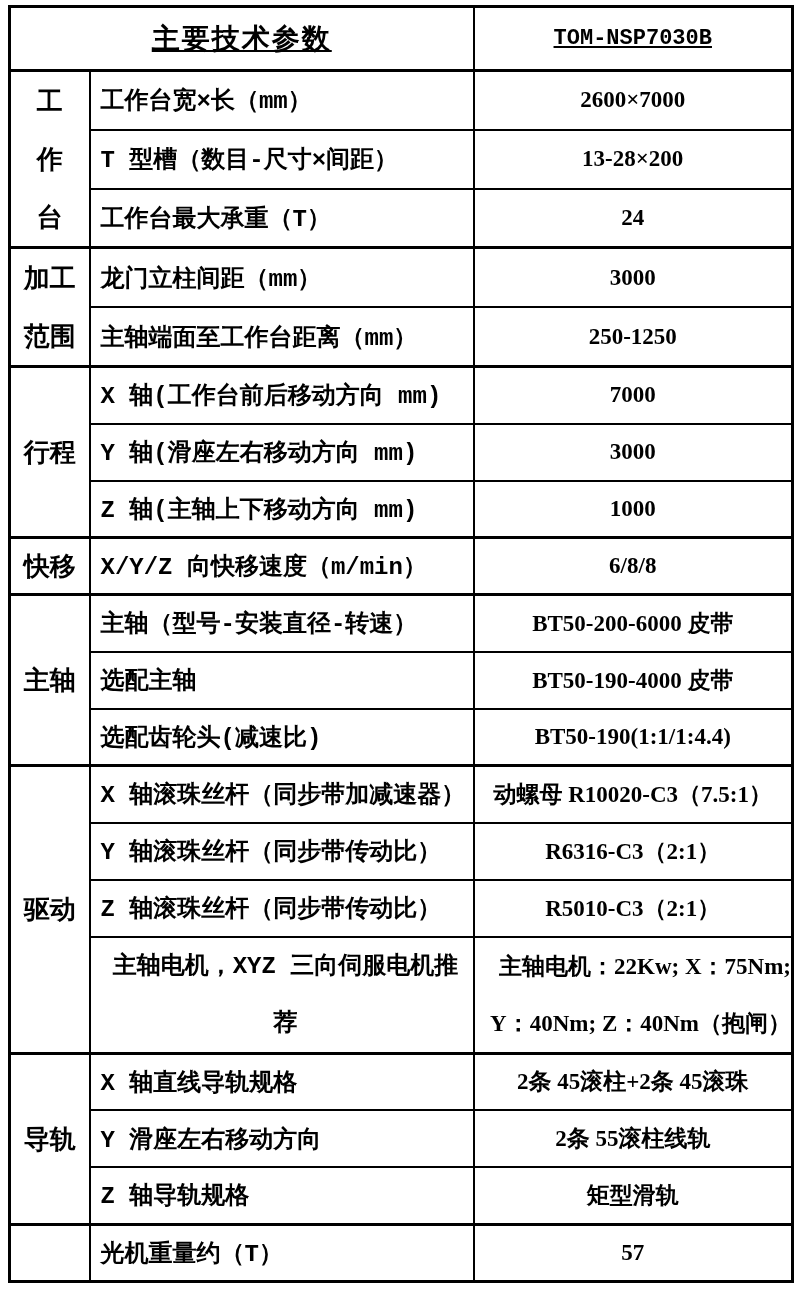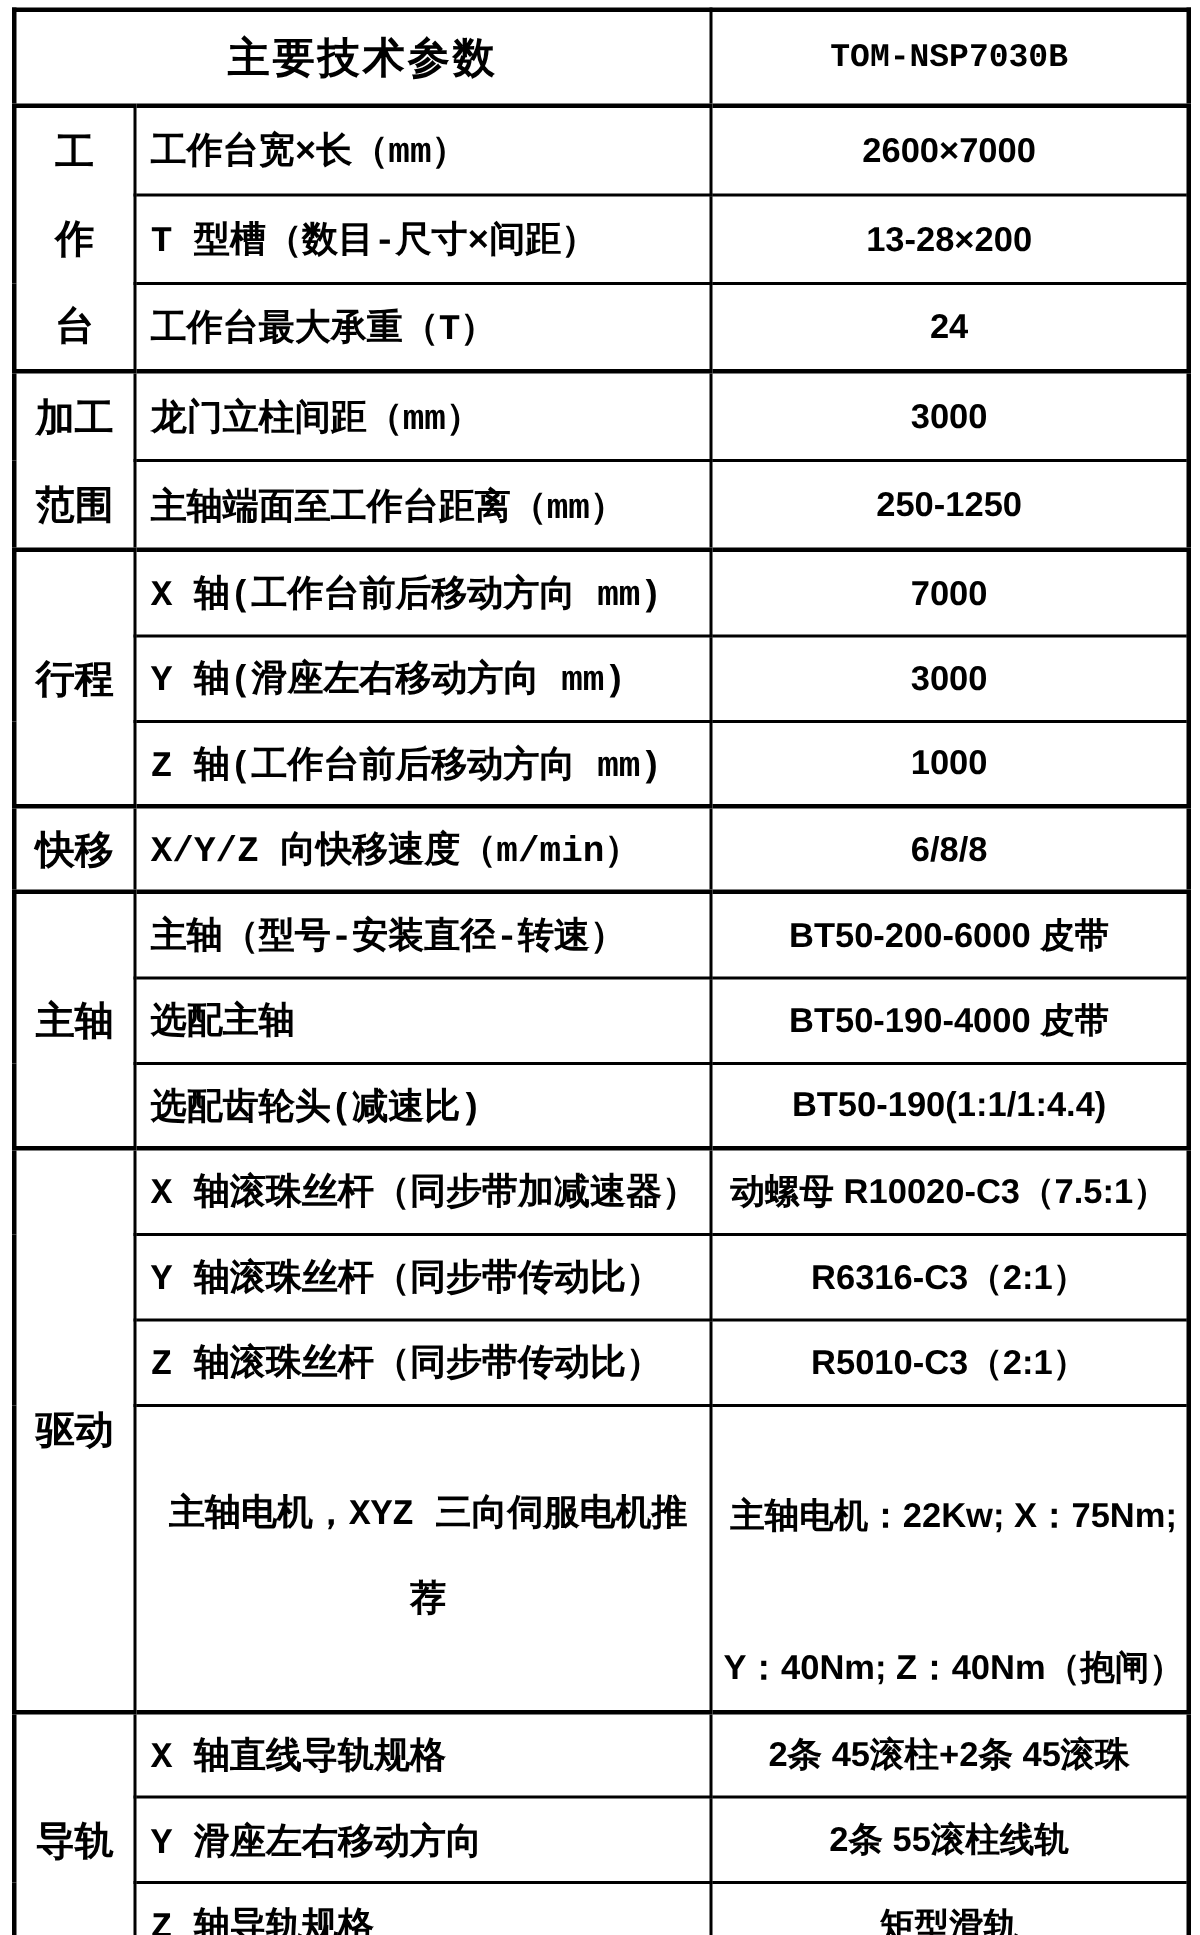--- a/index.html
+++ b/index.html
@@ -11,43 +11,43 @@
     border:3px solid #000;
   }
   td{
     border:2px solid #000;
     font-weight:bold;color:#000;
     vertical-align:middle;overflow:hidden;
     padding:0;
   }
   tr.sec > td{border-top-width:3px;}
   tr{height:57px;}
-  tr.hr{height:64px;}
+  tr.hr{height:64px;text-decoration:underline;}
   tr.motor{height:115px;}
 
   
   td.ht{font-size:28px;text-align:center;letter-spacing:2px;}
   td.hm{font-size:22px;text-align:center;
         font-family:"Liberation Mono","DejaVu Sans Mono",monospace;}
 
   
   td.g{font-size:26px;text-align:center;line-height:30px;}
   td.g .stack span{display:block;line-height:58px;font-size:26px;}
 
   
   td.p{font-size:24px;text-align:left;padding-left:10px;padding-right:2px;
        white-space:nowrap;
        font-family:"Liberation Mono","DejaVu Sans Mono",monospace;}
   
   td.v{font-size:23px;text-align:center;white-space:nowrap;
-       font-family:Liberation Sans, sans-serif;}
+       font-family:Liberation Serif, serif;}
 
   
   td.p .mline{line-height:57px;white-space:nowrap;text-align:center;}
-  td.v .mline{line-height:57px;white-space:nowrap;text-align:center;padding-left:6px;margin-top:44px;}
+  td.v .mline{line-height:57px;white-space:nowrap;text-align:right;padding-left:6px;}
 </style>
 </head>
 <body>
 
 <table class="spec">
   <colgroup>
     <col style="width:80px">
     <col style="width:384px">
     <col style="width:319px">
   </colgroup>
@@ -96,21 +96,21 @@
   <tr class="sec">
     <td class="g" rowspan="3">行程</td>
     <td class="p">X 轴(工作台前后移动方向 mm)</td>
     <td class="v">7000</td>
   </tr>
   <tr>
     <td class="p">Y 轴(滑座左右移动方向 mm)</td>
     <td class="v">3000</td>
   </tr>
   <tr>
-    <td class="p">Z 轴(工作台前后移动方向 mm)</td>
+    <td class="p">Z 轴(主轴上下移动方向 mm)</td>
     <td class="v">1000</td>
   </tr>
 
   <tr class="sec">
     <td class="g">快移</td>
     <td class="p">X/Y/Z 向快移速度（m/min）</td>
     <td class="v">6/8/8</td>
   </tr>
 
   <tr class="sec">

